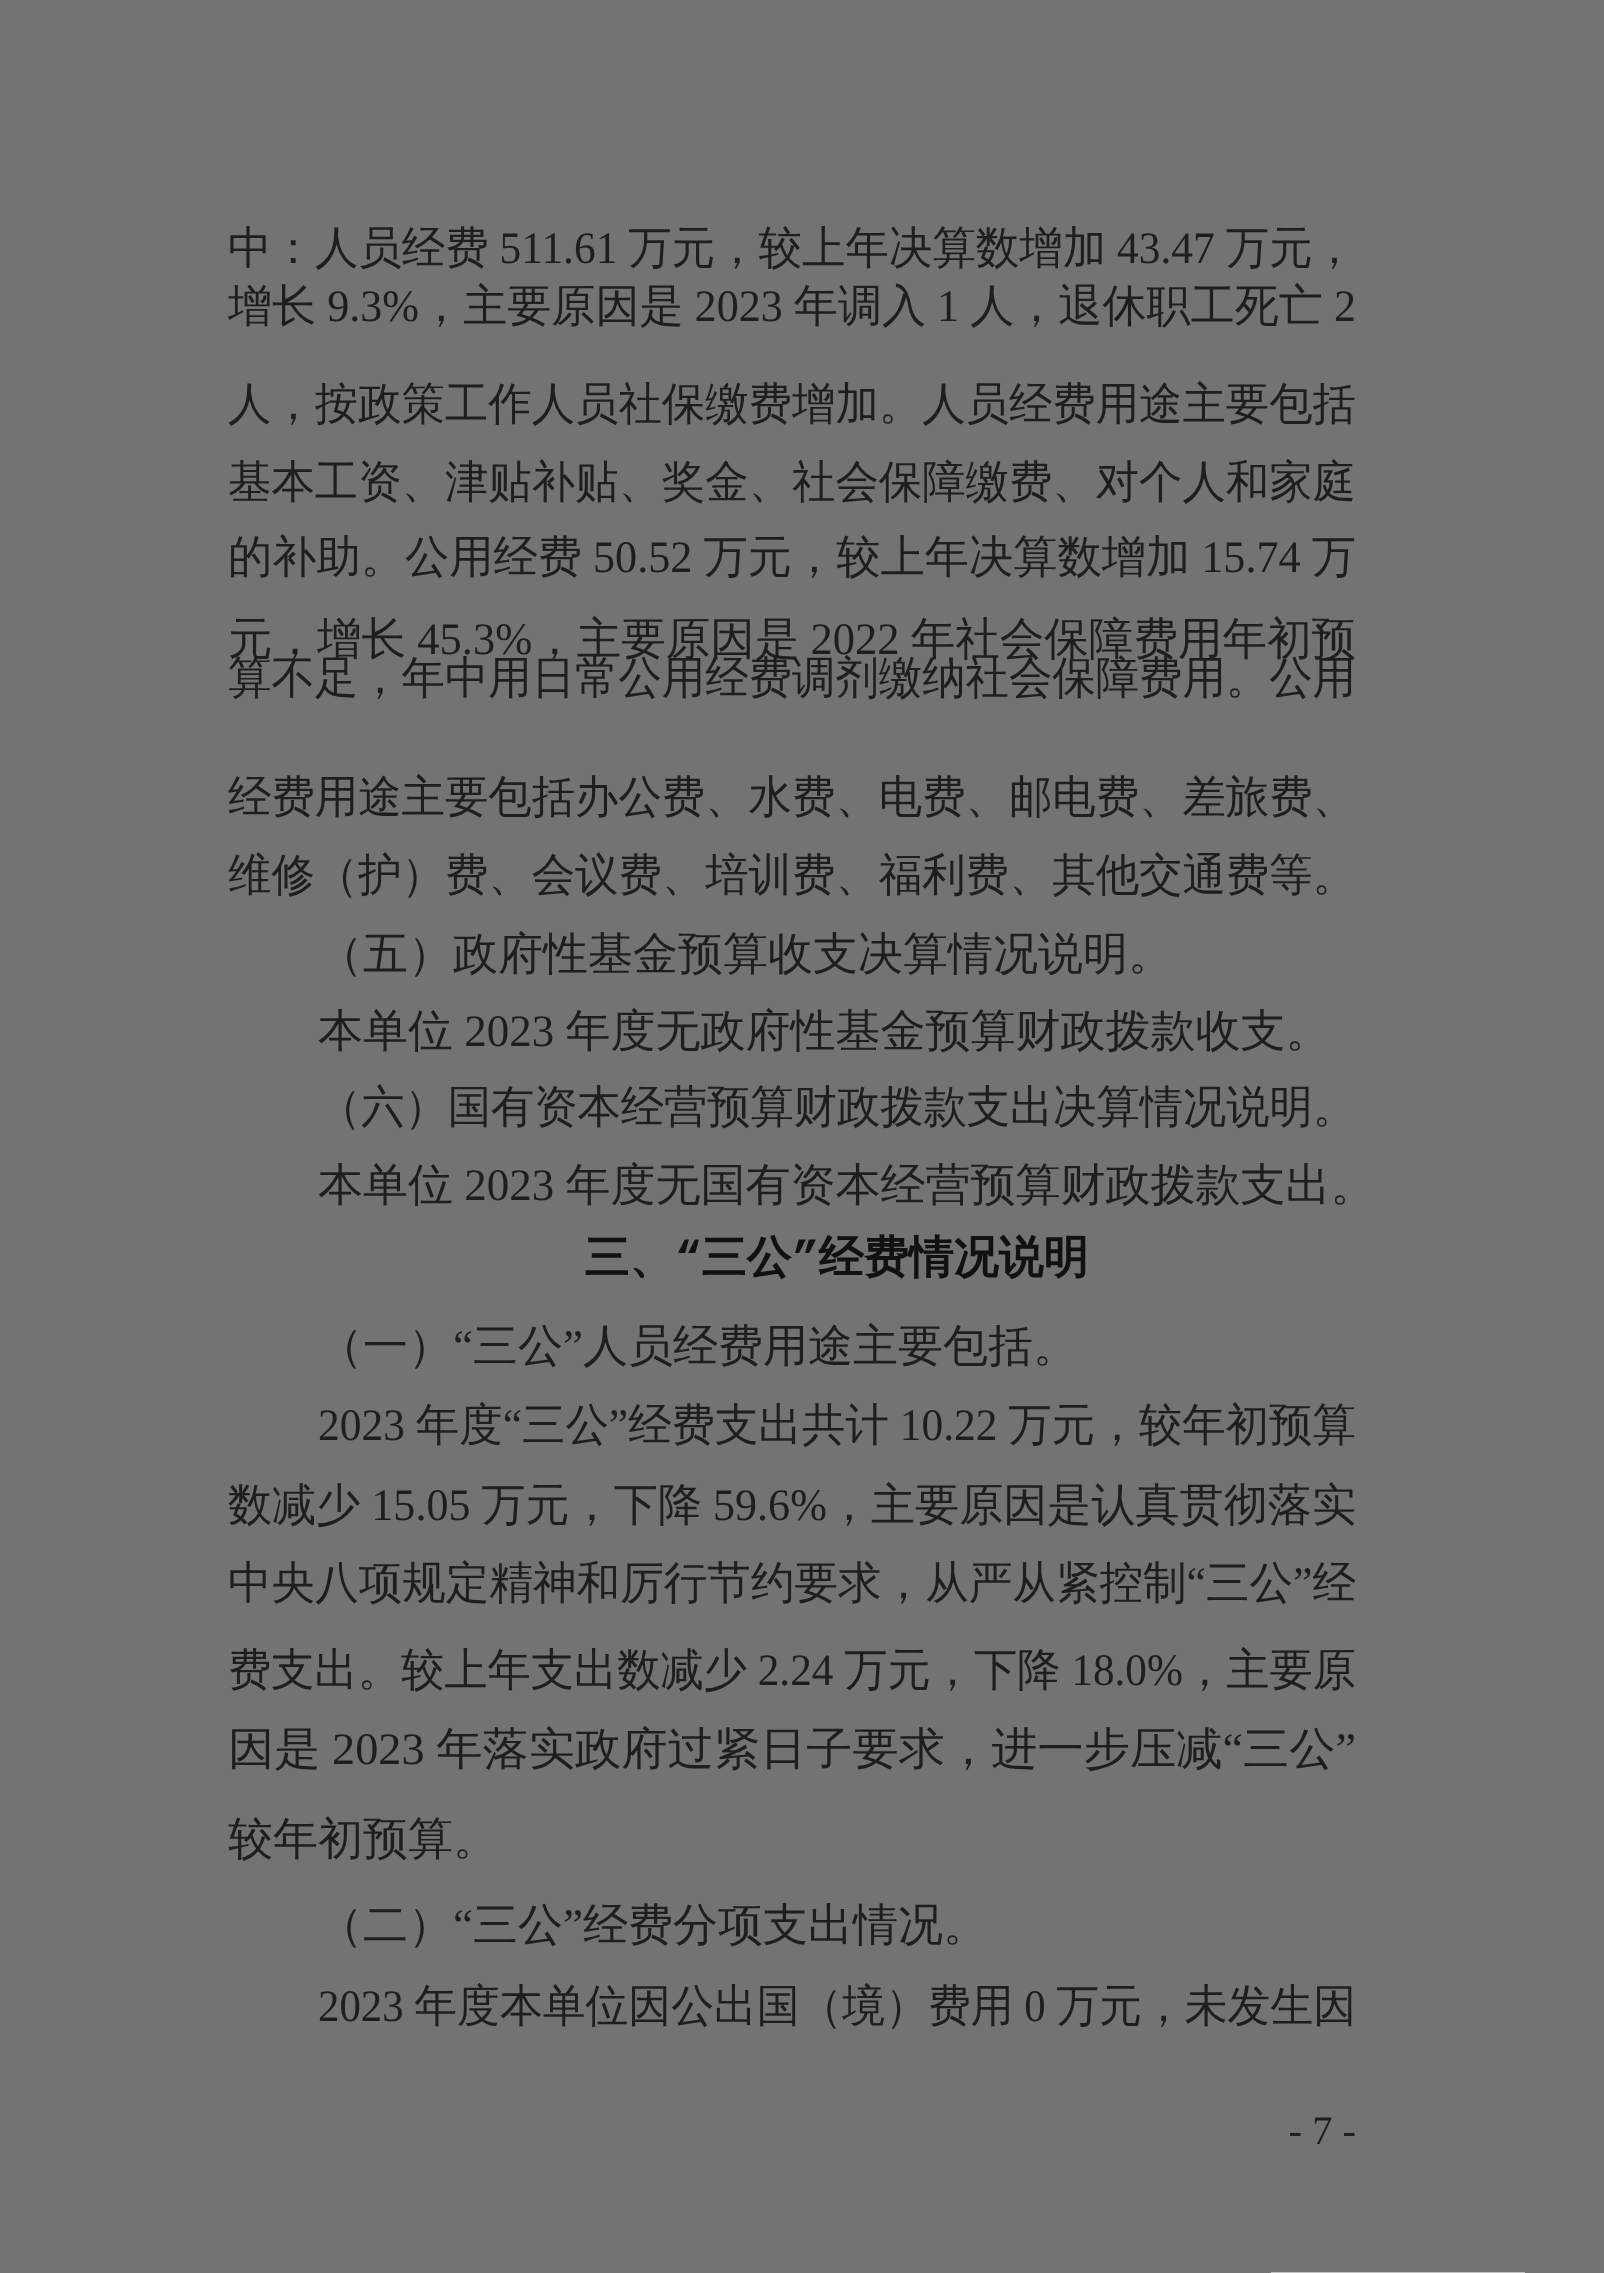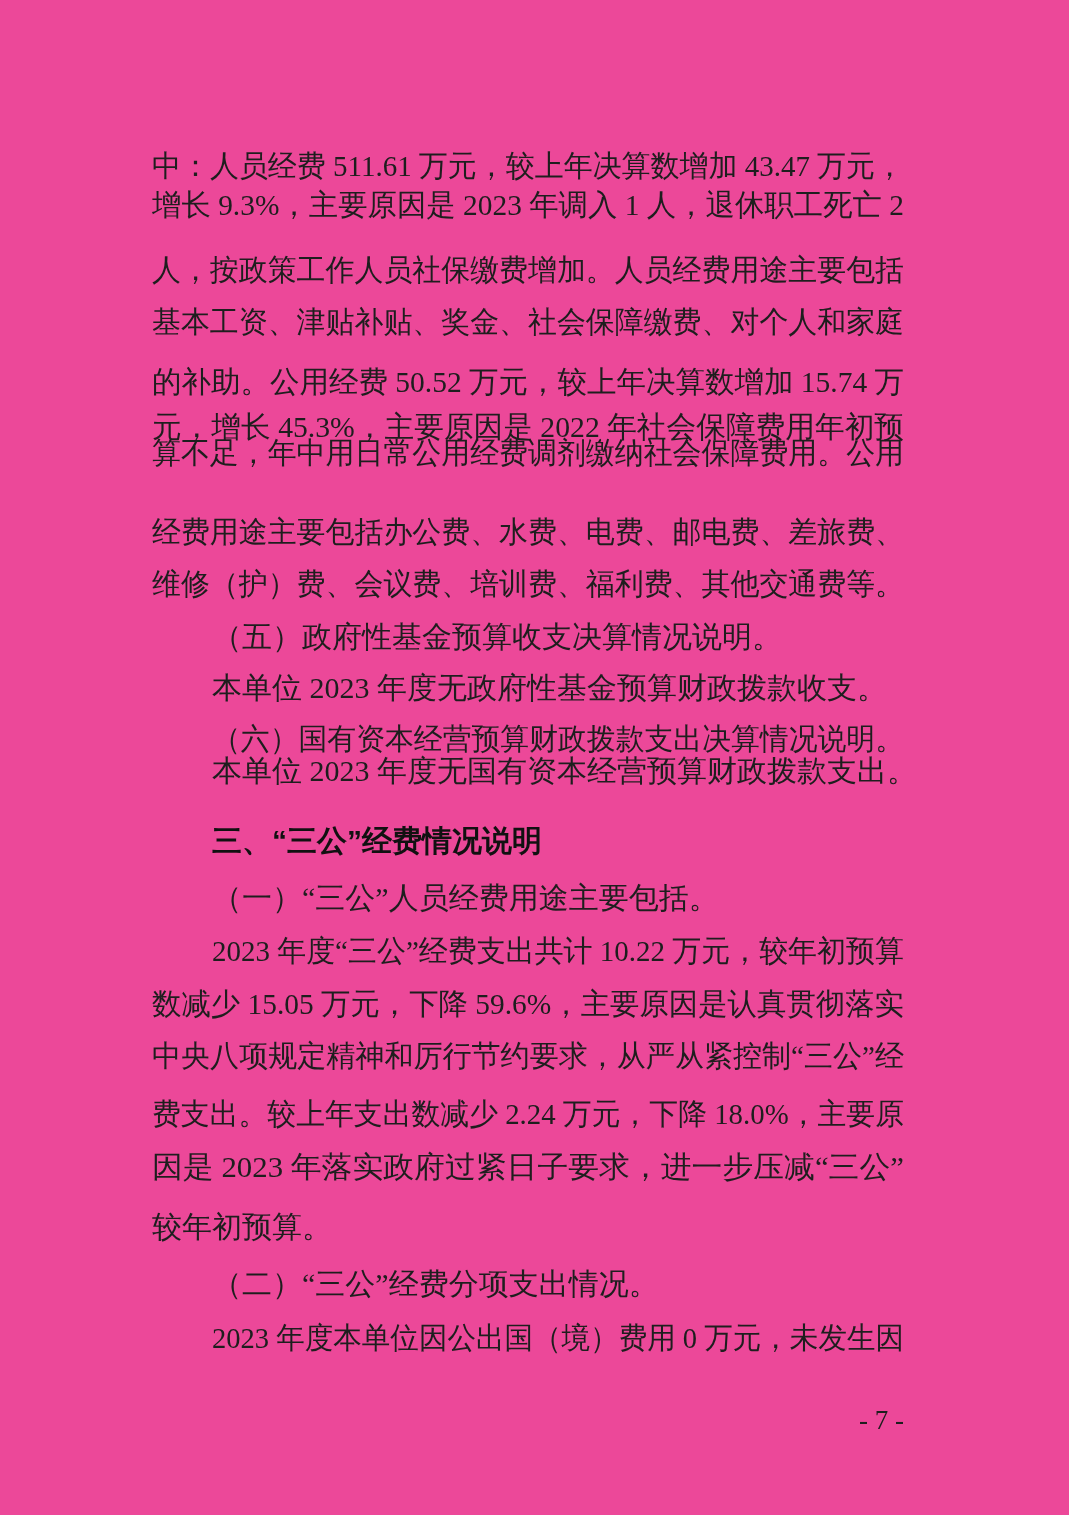--- a/index.html
+++ b/index.html
@@ -1,20 +1,20 @@
 <!DOCTYPE html>
 <html><head>
 <meta charset="utf-8">
 <style>
   html, body { margin: 0; padding: 0; background: #ffffff; }
   .page {
     position: relative;
     width: 1069px;
     height: 1515px;
-    background: #ec4899;
+    background: #737373;
     overflow: hidden;
     font-family: "Liberation Serif", serif;
   }
   .line {
     position: absolute;
     left: 152px;
     width: 752px;
     height: 40px;
     font-size: 30px;
     line-height: 34px;
@@ -23,22 +23,23 @@
     font-family: "Liberation Serif", serif;
   }
   .line .txt {
     display: inline-block;
     white-space: nowrap;
     transform-origin: 0 50%;
   }
   .indent { padding-left: 60px; width: 692px; }
   .bold {
     font-weight: 700;
-    font-family: Liberation Sans, sans-serif;
+    font-family: Liberation Mono, monospace;
     color: #111111;
+    text-align: center;
   }
   .footer-line {
     position: absolute;
     left: 152px;
     width: 752px;
     top: 1404px;
     text-align: right;
     font-size: 27px;
     line-height: 32px;
     color: #1e1e1e;
@@ -47,30 +48,30 @@
 </style>
 </head>
 <body>
 
 <div class="page">
 
   <div class="line fit" style="top:149px"><span class="txt" style="transform: scaleX(0.9655);">中：人员经费 511.61 万元，较上年决算数增加 43.47 万元，</span></div>
   <div class="line fit" style="top:188px"><span class="txt" style="transform: scaleX(0.9798);">增长 9.3%，主要原因是 2023 年调入 1 人，退休职工死亡 2</span></div>
   <div class="line fit" style="top:253px"><span class="txt" style="transform: scaleX(0.9641);">人，按政策工作人员社保缴费增加。人员经费用途主要包括</span></div>
   <div class="line fit" style="top:305px"><span class="txt" style="transform: scaleX(0.9641);">基本工资、津贴补贴、奖金、社会保障缴费、对个人和家庭</span></div>
-  <div class="line fit" style="top:365px"><span class="txt" style="transform: scaleX(0.983);">的补助。公用经费 50.52 万元，较上年决算数增加 15.74 万</span></div>
+  <div class="line fit" style="top:355px"><span class="txt" style="transform: scaleX(0.983);">的补助。公用经费 50.52 万元，较上年决算数增加 15.74 万</span></div>
   <div class="line fit" style="top:410px"><span class="txt" style="transform: scaleX(0.9895);">元，增长 45.3%，主要原因是 2022 年社会保障费用年初预</span></div>
   <div class="line fit" style="top:436px"><span class="txt" style="transform: scaleX(0.9641);">算不足，年中用日常公用经费调剂缴纳社会保障费用。公用</span></div>
   <div class="line fit" style="top:515px"><span class="txt" style="transform: scaleX(0.9641);">经费用途主要包括办公费、水费、电费、邮电费、差旅费、</span></div>
   <div class="line fit" style="top:567px"><span class="txt" style="transform: scaleX(0.9641);">维修（护）费、会议费、培训费、福利费、其他交通费等。</span></div>
 
   <div class="line indent" style="top:620px"><span class="txt">（五）政府性基金预算收支决算情况说明。</span></div>
   <div class="line indent" style="top:671px"><span class="txt">本单位 2023 年度无政府性基金预算财政拨款收支。</span></div>
   <div class="line indent fit" style="top:722px"><span class="txt" style="transform: scaleX(0.9611);">（六）国有资本经营预算财政拨款支出决算情况说明。</span></div>
-  <div class="line indent" style="top:754px"><span class="txt">本单位 2023 年度无国有资本经营预算财政拨款支出。</span></div>
+  <div class="line indent" style="top:774px"><span class="txt">本单位 2023 年度无国有资本经营预算财政拨款支出。</span></div>
 
   <div class="line indent bold" style="top:824px"><span class="txt">三、“三公”经费情况说明</span></div>
 
   <div class="line indent" style="top:881px"><span class="txt">（一）“三公”人员经费用途主要包括。</span></div>
   <div class="line indent fit" style="top:934px"><span class="txt" style="transform: scaleX(0.9656);">2023 年度“三公”经费支出共计 10.22 万元，较年初预算</span></div>
   <div class="line fit" style="top:987px"><span class="txt" style="transform: scaleX(0.9798);">数减少 15.05 万元，下降 59.6%，主要原因是认真贯彻落实</span></div>
   <div class="line fit" style="top:1039px"><span class="txt" style="transform: scaleX(0.9683);">中央八项规定精神和厉行节约要求，从严从紧控制“三公”经</span></div>
   <div class="line fit" style="top:1097px"><span class="txt" style="transform: scaleX(0.961);">费支出。较上年支出数减少 2.24 万元，下降 18.0%，主要原</span></div>
   <div class="line fit" style="top:1150px"><span class="txt" style="transform: scaleX(1.0278);">因是 2023 年落实政府过紧日子要求，进一步压减“三公”</span></div>
   <div class="line" style="top:1210px"><span class="txt">较年初预算。</span></div>

